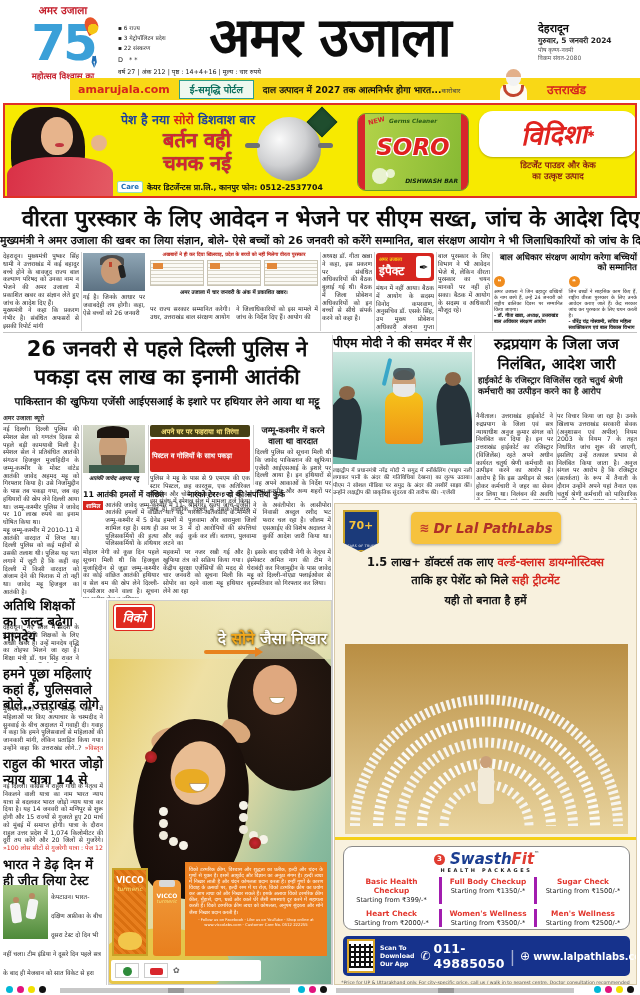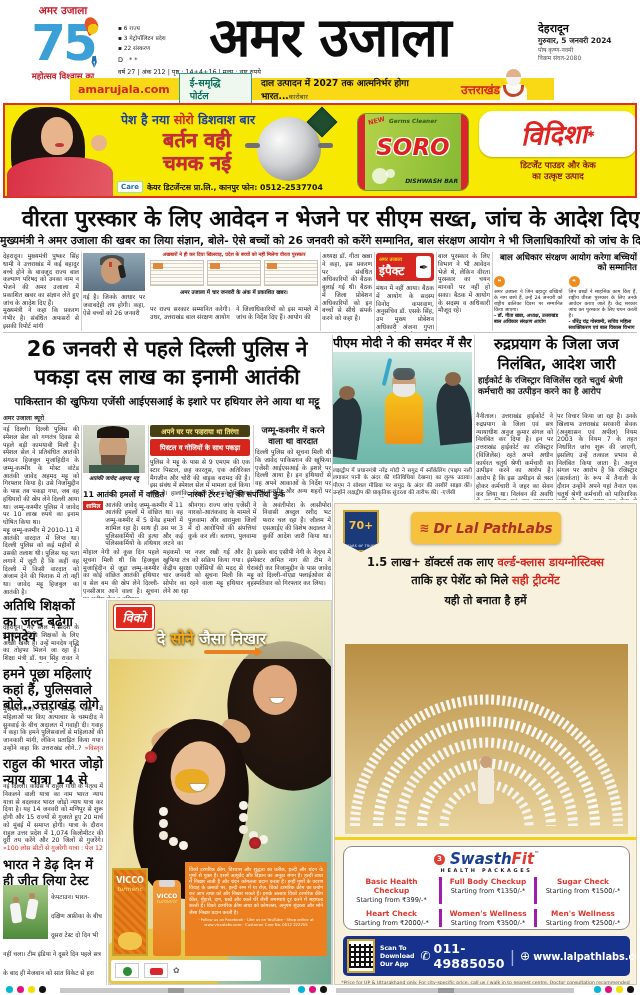--- a/index.html
+++ b/index.html
@@ -20,21 +20,21 @@
 .pen{position:absolute;right:15px;top:17px;font-size:17px;color:#1f6eb5;transform:rotate(90deg)}
 .logo-tag{font-size:8.5px;font-weight:bold;color:#c41e2b;margin-top:1px}
 .ed-bullets{left:118px;top:24px;font-size:5.8px;color:#222;line-height:1.7}
 .code-line{left:118px;top:56px;font-size:6.5px;color:#222;letter-spacing:2px}
 .issue-line{left:118px;top:67px;font-size:6.4px;color:#222}
 .paper-title{left:128px;top:-2px;width:404px;text-align:center;font-size:54px;font-weight:900;color:#0d0d0d;letter-spacing:-1px;white-space:nowrap}
 .date-block{left:538px;top:22px;width:98px;line-height:1.3}
 .d-city{font-size:11px;font-weight:bold;color:#111}
 .d-date{font-size:7.5px;font-weight:bold;color:#222}
 .d-sub{font-size:6px;color:#555}
-.ystrip{left:70px;top:78px;width:484px;height:22px;background:#f9d816;display:flex;align-items:center;gap:9px;padding:0 8px}
+.ystrip{left:70px;top:78px;width:570px;height:22px;background:#f9d816;display:flex;align-items:center;gap:9px;padding:0 8px}
 .ys-site{font-size:11px;font-weight:bold;color:#d6251d}
 .ys-portal{background:#eef8ef;border:1px solid #2f9e8c;color:#0a6e5c;font-weight:bold;font-size:9.5px;padding:2px 10px}
 .ys-teaser{font-size:9px;font-weight:bold;color:#111}
 .ys-teaser small{font-size:6.5px;font-weight:normal;color:#444}
 .ys-ed{margin-left:auto;font-size:12px;font-weight:bold;color:#d6251d;padding-right:46px}
 .shah{position:absolute;left:428px;top:-9px;width:30px;height:31px}
 .shah .sface{position:absolute;left:8px;top:0;width:15px;height:15px;border-radius:50%;background:#e3b08a}
 .shah .sbeard{position:absolute;left:8px;top:8px;width:15px;height:9px;border-radius:0 0 8px 8px;background:#f2f2f2}
 .shah .sbody{position:absolute;left:2px;top:15px;width:27px;height:16px;border-radius:8px 8px 0 0;background:#fdfbf4}
 .shah .sgarland{position:absolute;left:5px;top:16px;width:21px;height:12px;border-radius:0 0 10px 10px;border:3px solid #c2452e;border-top:none;background:transparent}
@@ -112,21 +112,21 @@
 .t-byline{left:3px;top:413px;font-size:6.3px;font-weight:bold;color:#333;border-bottom:1px solid #888;padding-bottom:1px;width:62px}
 .t-c1{left:3px;top:425px;width:76px;height:172px;overflow:hidden}
 .t-photo{left:83px;top:425px;width:62px;height:48px;background:linear-gradient(#d4d8c8,#b9bfae);overflow:hidden}
 .t-face{position:absolute;left:16px;top:5px;width:28px;height:36px;border-radius:48%;background:#caa07a}
 .t-hair{position:absolute;left:14px;top:1px;width:32px;height:12px;border-radius:50% 50% 0 0;background:#1c1510}
 .t-beard{position:absolute;left:18px;top:30px;width:24px;height:14px;border-radius:0 0 45% 45%;background:#6b5540}
 .t-shirt{position:absolute;left:6px;top:40px;width:50px;height:10px;background:#3d5a4a}
 .t-pcap{left:83px;top:474px;width:62px;font-size:5.4px;font-weight:bold;font-style:italic;text-align:center;color:#111}
 .t-boxes{left:150px;top:425px;width:100px}
 .t-box1{background:#474015;color:#f9e27a;font-size:6.8px;font-weight:bold;text-align:center;padding:1.5px 2px;border-radius:2px}
-.t-box2{background:#d6251d;color:#fff;font-size:6.8px;font-weight:bold;text-align:center;padding:4px 2px;border-radius:2px;margin-top:2px}
+.t-box2{background:#d6251d;color:#fff;font-size:6.8px;font-weight:bold;text-align:left;padding:12px 2px;border-radius:2px;margin-top:2px}
 .t-boxtxt{margin-top:2px;height:40px;overflow:hidden}
 .kash{left:255px;top:425px;width:76px}
 .kash-h{font-size:8.4px;font-weight:800;color:#111;text-align:center;line-height:1.25}
 .kash-t{margin-top:2px;height:46px;overflow:hidden}
 .wanted{left:83px;top:489px;width:100px}
 .wanted-h{font-size:7.8px;font-weight:800;color:#111}
 .wanted-row{display:flex;gap:2px;margin-top:1.5px}
 .wanted-tag{background:#d6251d;color:#fff;font-size:5.8px;font-weight:bold;padding:1px 3px;height:9px}
 .wanted-t{flex:1;height:44px;overflow:hidden}
 .narco{left:188px;top:489px;width:143px}
@@ -212,21 +212,21 @@
 .bar-phone{font-size:12.5px;font-weight:900;letter-spacing:.2px}
 .bar-sep{margin:0 5px;opacity:.6}
 .bar-site{font-size:9.8px;font-weight:900}
 .lab-fine{position:absolute;left:0;top:476px;width:100%;text-align:center;font-size:4.6px;color:#555}
 
 
 .vicco{left:108px;top:600px;width:224px;height:385px;border:1px solid #cfcfcf;overflow:hidden;background:linear-gradient(115deg,#e3c75a 0%,#efe0a4 32%,#ded8a2 55%,#8abb9e 80%,#6da88f 100%)}
 .v-head{position:absolute;left:0;top:0;width:100%;height:58px;background:linear-gradient(#efe9c2cc,#e9e3b3aa)}
 .v-logo{position:absolute;left:5px;top:4px;width:40px;height:25px;background:#e02a20;border:2px solid #fff;box-shadow:0 0 0 1px #e02a20;border-radius:3px;color:#fff;font-size:12.5px;font-weight:900;font-style:italic;text-align:center;line-height:21px}
 .v-h1{position:absolute;left:48px;top:5px;width:170px;text-align:center;font-size:15.5px;font-weight:900;color:#fff;text-shadow:0 1px 2px #5a4a10,0 0 3px #5a4a10;white-space:nowrap}
-.v-h2{position:absolute;left:48px;top:26px;width:170px;text-align:left;font-size:15.5px;font-weight:900;color:#fff;text-shadow:0 1px 2px #5a4a10,0 0 3px #5a4a10;white-space:nowrap}
+.v-h2{position:absolute;left:48px;top:26px;width:170px;text-align:right;font-size:15.5px;font-weight:900;color:#fff;text-shadow:0 1px 2px #5a4a10,0 0 3px #5a4a10;white-space:nowrap}
 .v-h2 .gold{color:#f2a71b}
 .v-arrow{position:absolute;left:95px;top:49px;width:52px;height:4px;background:#e8821e;border-radius:2px}
 .v-arrow:after{content:"";position:absolute;right:-7px;top:-3px;border-left:8px solid #e8821e;border-top:5px solid transparent;border-bottom:5px solid transparent}
 .v-hair2{position:absolute;right:-18px;top:40px;width:120px;height:150px;background:radial-gradient(ellipse at 45% 40%,#2a1a12,#17100b);border-radius:48%;transform:rotate(-14deg)}
 .v-face2{position:absolute;right:34px;top:64px;width:44px;height:50px;background:#dfa87f;border-radius:50%}
 .v-smile2{position:absolute;right:46px;top:96px;width:16px;height:7px;border-radius:0 0 14px 14px;background:#fff;border:1px solid #b96}
 .v-hair1{position:absolute;left:26px;top:118px;width:112px;height:180px;background:radial-gradient(ellipse at 50% 35%,#241510,#120b07);border-radius:46%;transform:rotate(8deg)}
 .v-face1{position:absolute;left:62px;top:140px;width:54px;height:64px;background:#e9bd93;border-radius:50%;transform:rotate(14deg)}
 .v-turm{position:absolute;left:66px;top:168px;width:34px;height:24px;background:#e9a818;border-radius:45%;opacity:.9}
 .v-smile1{position:absolute;left:80px;top:182px;width:18px;height:9px;border-radius:0 0 16px 16px;background:#fff;border:1px solid #b96}

